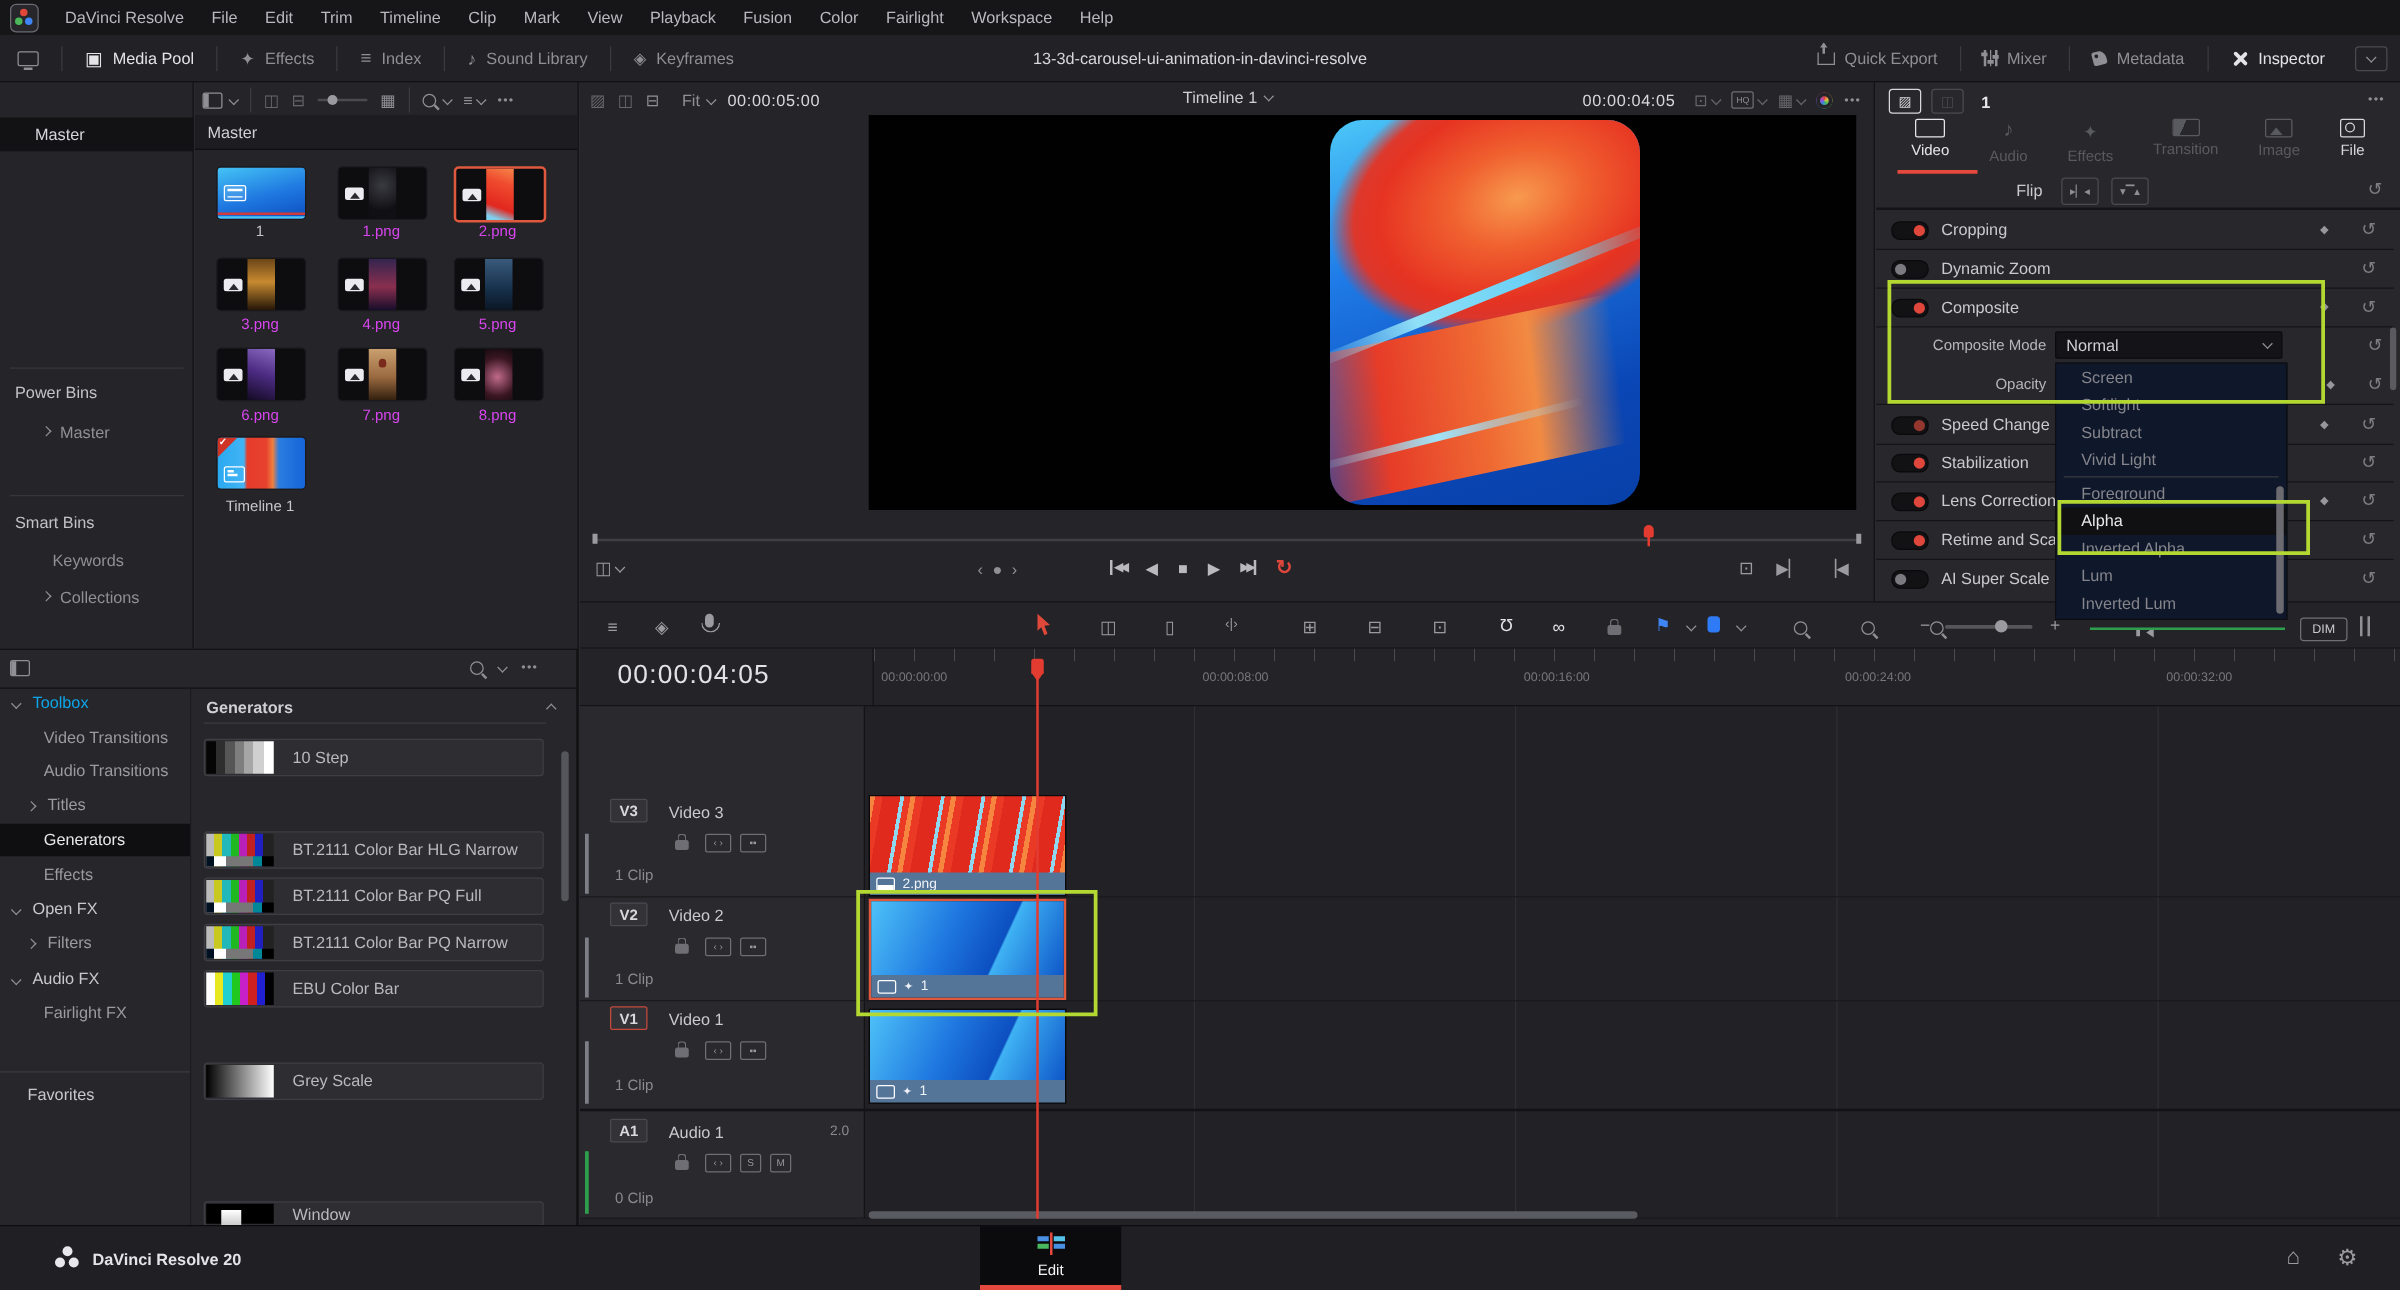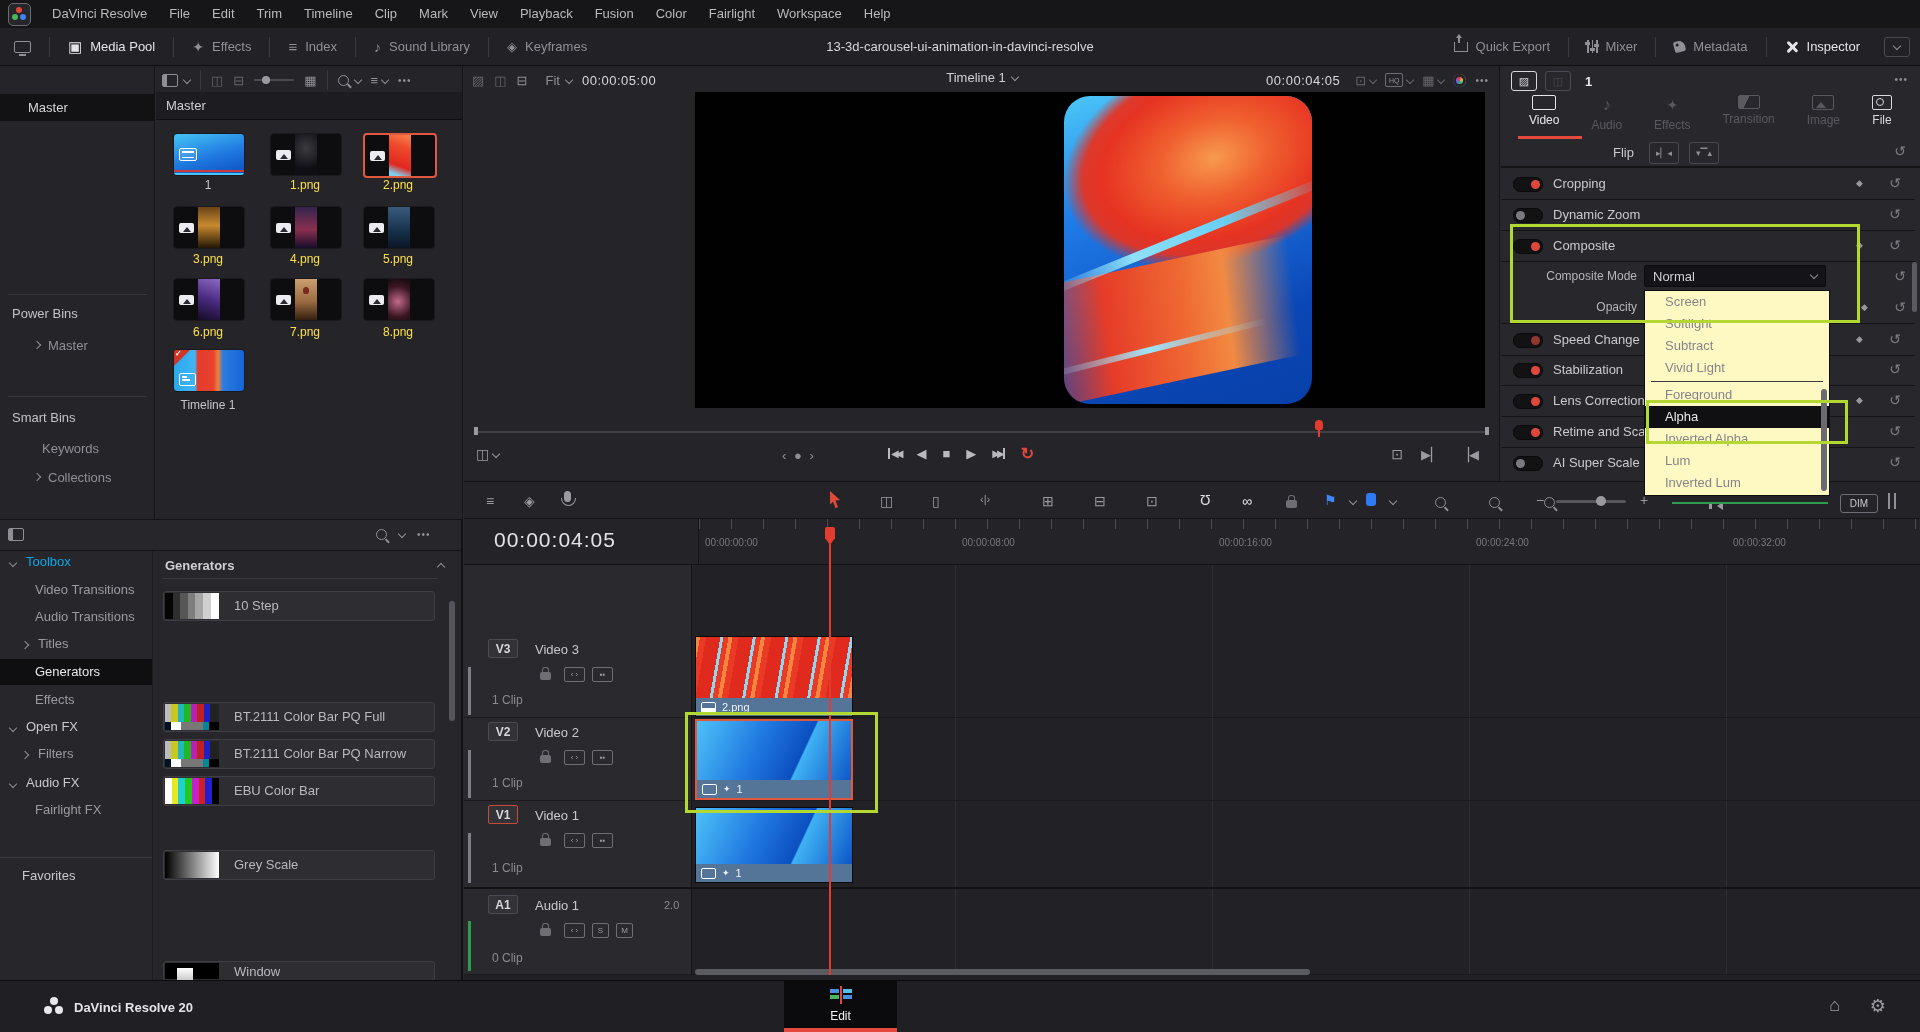--- a/index.html
+++ b/index.html
@@ -58,21 +58,21 @@
   .t-bars::after{content:"";position:absolute;left:0;right:0;bottom:0;height:30%;background:linear-gradient(90deg,#012 0 12%,#fff 12% 30%,#777 30% 70%,#089 70% 82%,#000 82%);}
   .t-ebu{background:linear-gradient(90deg,#fff 0 12.5%,#e8e820 12.5% 25%,#20d0d0 25% 37.5%,#20c820 37.5% 50%,#c820c8 50% 62.5%,#d02020 62.5% 75%,#2020d0 75% 87.5%,#000 87.5%);}
   .t-four{background:linear-gradient(115deg,#f23b2e 0%,#f90 28%,#ff4 50%,#4d4 72%,#0cc 100%);}
   .t-grey{background:linear-gradient(90deg,#000,#fff);}
   .t-solid{background:#7ab8d4;}
   .t-window{background:#000;position:relative;}
   .t-window::after{content:"";position:absolute;left:12px;top:5px;width:16px;height:16px;background:linear-gradient(180deg,#fff,#bbb);}
   
   .mthumb{position:absolute;width:70px;height:41px;background:#0d0d10;border-radius:4px;border:1px solid #1a1a1e;overflow:hidden;}
   .mthumb .art{position:absolute;left:24px;top:0;width:22px;height:100%;}
-  .mlabel{position:absolute;width:70px;text-align:center;font-size:12px;color:#fde047;}
+  .mlabel{position:absolute;width:70px;text-align:center;font-size:12px;color:#d946ef;}
   .badge{position:absolute;left:5px;top:50%;transform:translateY(-50%);width:15px;height:10px;background:#ececf0;border-radius:2px;display:flex;align-items:flex-end;justify-content:center;overflow:hidden;}
   .badge::after{content:"";width:0;height:0;border-left:4px solid transparent;border-right:4px solid transparent;border-bottom:5px solid #2a2a30;margin-bottom:1px;}
   
   .tnum{position:absolute;width:30px;height:19px;background:#323237;border:1px solid #4a4a50;border-radius:2px;text-align:center;line-height:19px;font-size:12px;color:#d8d8dc;font-weight:bold;box-sizing:border-box;}
   .tname{position:absolute;font-size:13px;color:#c9c9ce;}
   .tcount{position:absolute;font-size:12px;color:#8a8a90;}
   .tkbox{display:inline-flex;align-items:center;justify-content:center;width:19px;height:13px;border:1px solid #6e6e74;border-radius:2px;color:#9a9aa0;font-size:8px;letter-spacing:0;}
   .clipbar{position:absolute;left:0;right:0;bottom:0;height:18px;background:#547598;display:flex;align-items:center;gap:6px;padding:0 5px;color:#eef2f6;font-size:11px;box-sizing:border-box;}
   .wicon{display:inline-block;width:13px;height:9px;border:1px solid #fff;border-radius:2px;}
   .ticon{position:absolute;color:#9a9aa0;font-size:14px;}
@@ -459,21 +459,21 @@
       <span class="tgl off">
           <i></i>
         </span>
       <span class="ilab">AI Super Scale</span>
       <span class="rst dimmer">↺</span>
     </div>
 
     <div class="abs" style="right:3px;top:196px;width:5px;height:50px;background:#5a5a60;border-radius:3px"></div>
   </div>
 
-  <div class="abs" style="left:1644px;top:290px;width:186px;height:206px;background:#fef9c3;border:1px solid #0e0e10;z-index:40;box-sizing:border-box">
+  <div class="abs" style="left:1644px;top:290px;width:186px;height:206px;background:#0f172a;border:1px solid #0e0e10;z-index:40;box-sizing:border-box">
     <div class="ddi">Screen</div>
     <div class="ddi">Softlight</div>
     <div class="ddi">Subtract</div>
     <div class="ddi">Vivid Light</div>
     <div style="height:1px;background:#3a3a40;margin:2px 6px"></div>
     <div class="ddi">Foreground</div>
     <div class="ddi" style="background:#101013;color:#e8e8ea">Alpha</div>
     <div class="ddi">Inverted Alpha</div>
     <div class="ddi">Lum</div>
     <div class="ddi">Inverted Lum</div>
@@ -542,20 +542,24 @@
     <div class="abs" style="left:152px;top:31px;width:1px;height:430px;background:#1c1c20"></div>
 
     <div class="abs" style="left:165px;top:38px;color:#cfcfd4;font-weight:bold">Generators</div>
     <i class="chev chev-up abs dim" style="left:432px;top:44px"></i>
     <div class="abs" style="left:163px;top:58px;width:274px;height:1px;background:#3a3a40"></div>
 
     <div class="gen-item" style="top:71px">
         <i class="gt t-steps"></i>
         <span class="gl">10 Step</span>
       </div>
+    <div class="gen-item" style="top:145px">
+        <i class="gt t-bars"></i>
+        <span class="gl">BT.2111 Color Bar HLG Narrow</span>
+      </div>
     <div class="gen-item" style="top:182px">
         <i class="gt t-bars"></i>
         <span class="gl">BT.2111 Color Bar PQ Full</span>
       </div>
     <div class="gen-item" style="top:219px">
         <i class="gt t-bars"></i>
         <span class="gl">BT.2111 Color Bar PQ Narrow</span>
       </div>
     <div class="gen-item" style="top:256px">
         <i class="gt t-ebu"></i>

